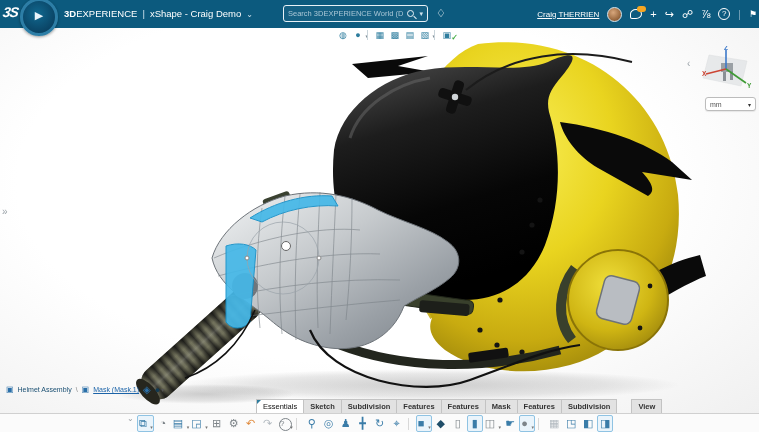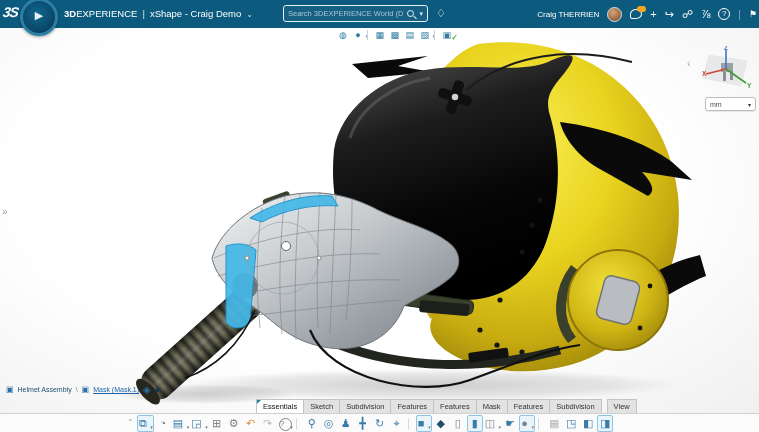--- a/index.html
+++ b/index.html
@@ -22,21 +22,21 @@
   .title .tsep{margin:0 5px;color:#cfe3ee;}
   .title .tcaret{margin-left:5px;font-size:8px;color:#cfe3ee;}
   .search{position:absolute;left:283px;top:5px;width:145px;height:17px;border:1px solid #e8f1f6;border-radius:3px;display:flex;align-items:center;background:rgba(255,255,255,.04);}
   .search input{flex:1;background:transparent;border:none;outline:none;color:#dfeaf1;font-size:7.5px;padding:0 4px;font-family:"Liberation Sans",sans-serif;}
   .search input::placeholder{color:#a9c6d6;}
   .mag{width:7px;height:7px;border:1.2px solid #eaf3f8;border-radius:50%;position:relative;margin-right:5px;cursor:pointer;flex:none;}
   .mag::after{content:"";position:absolute;left:5px;top:6px;width:4px;height:1.2px;background:#eaf3f8;transform:rotate(45deg);}
   .scaret{color:#cfe3ee;font-size:7px;margin-right:4px;cursor:pointer;}
   .tagicon{position:absolute;left:436px;top:7px;color:#fff;font-size:11px;cursor:pointer;}
   .usercluster{position:absolute;right:2px;top:0;height:28px;display:flex;align-items:center;gap:8px;}
-  .uname{color:#fff;font-size:8px;cursor:pointer;white-space:nowrap;}
+  .uname{color:#fff;font-size:8px;cursor:pointer;white-space:nowrap;text-decoration:underline;}
   .avatar{width:15px;height:15px;border-radius:50%;background:radial-gradient(circle at 40% 35%,#d8a77c 0%,#9c6b42 60%,#6e4526 100%);border:1px solid #d9e6ee;cursor:pointer;flex:none;}
   .bubble{position:relative;width:12px;height:10px;border:1.4px solid #fff;border-radius:50% 50% 50% 2px;cursor:pointer;flex:none;}
   .badge{position:absolute;right:-5px;top:-4px;width:9px;height:6px;background:#f5a623;border-radius:3px;}
   .act{color:#fff;font-size:11px;cursor:pointer;}
   .act.circle{width:12px;height:12px;border:1.2px solid #fff;border-radius:50%;font-size:8px;line-height:10px;text-align:center;}
   .act.div{color:#7fa8bd;cursor:default;font-size:10px;}
   .act.pin{font-size:9px;}
 
   
   .viewport{position:absolute;left:0;top:28px;right:0;height:385px;
@@ -60,24 +60,24 @@
   .clabel{font-size:7px;color:#1a4f72;cursor:pointer;white-space:nowrap;}
   .csep{font-size:7px;color:#888;}
   .clink{font-size:7px;color:#1b63a8;text-decoration:underline;cursor:pointer;white-space:nowrap;}
   .ctx{display:flex;align-items:center;cursor:pointer;}
   .ctx .csphere{color:#123a52;font-size:9px;font-style:normal;}
   .ctx .ccaret{color:#555;font-size:6px;font-style:normal;margin-left:1px;}
 
   
   .tabs{position:absolute;left:256px;bottom:0;display:flex;z-index:3;}
   .tab{padding:2px 6px 2px 6px;background:#e2e2e2;border:1px solid #c3c3c3;border-bottom:none;font-size:7.5px;color:#333;cursor:pointer;white-space:nowrap;position:relative;}
-  .tab + .tab{border-left:none;}
+  .tab + .tab{border-left:none;font-weight:bold;}
   .tab.active{background:#fff;color:#111;}
   .tab.active::before{content:"";position:absolute;left:0;top:0;border-top:4px solid var(--accent);border-right:4px solid transparent;}
-  .tab.last{margin-left:5px;border-left:1px solid #c3c3c3;}
+  .tab.last{margin-left:14px;border-left:1px solid #c3c3c3;}
   .toolstrip{position:absolute;left:0;right:0;bottom:0;height:19px;background:#fbfbfb;border-top:1px solid #d0d0d0;z-index:2;}
   .collapse{position:absolute;left:127px;top:0px;color:#9aa0a5;font-size:8px;cursor:pointer;}
   .ticons{position:absolute;left:137px;top:1px;display:flex;align-items:center;gap:1px;}
   .tbi{min-width:16px;padding:0 1px;text-align:center;font-size:11px;line-height:15px;position:relative;cursor:pointer;color:var(--tool-blue);}
   .tbi.blue{color:var(--tool-blue);}
   .tbi.grey{color:#7d8489;}
   .tbi.lightgrey{color:#b3bac0;}
   .tbi.dark{color:#1f4d68;}
   .tbi.orange{color:var(--undo-orange);}
   .tbi.boxed{border:1px solid #8fc3e3;background:#eaf4fb;border-radius:2px;}

